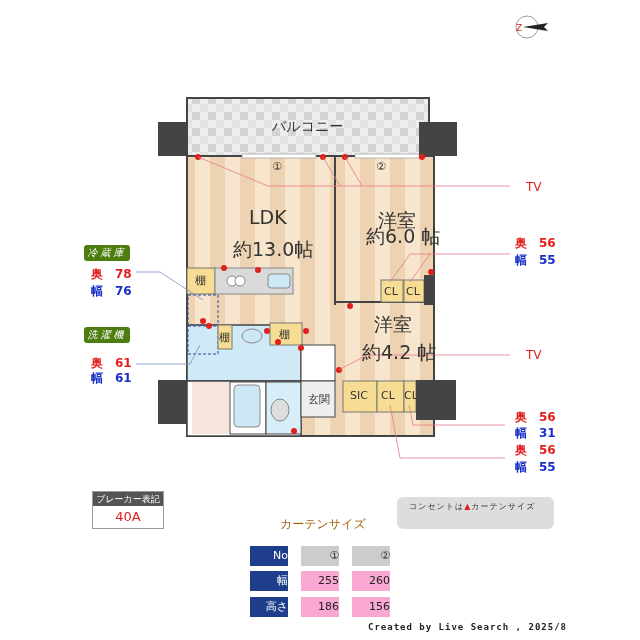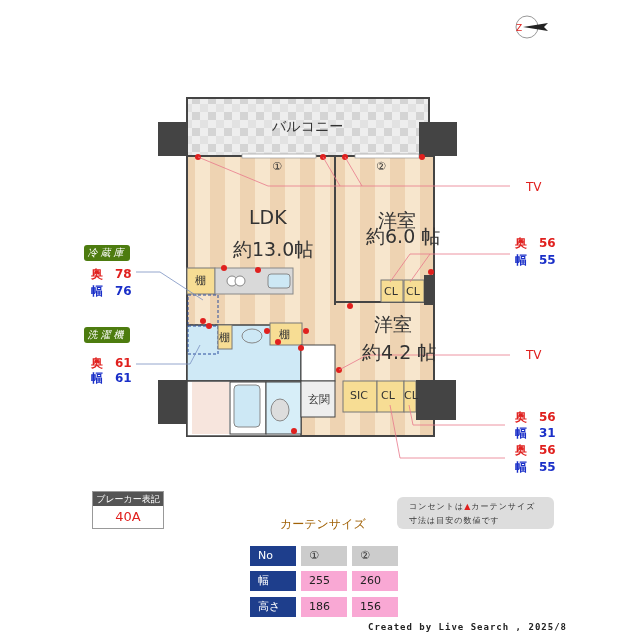--- a/index.html
+++ b/index.html
@@ -10,21 +10,21 @@
   .red{color:#e0201e;}
   .blue{color:#1a2fc8;}
   .dim{position:absolute;font-size:12px;font-weight:bold;white-space:nowrap;}
   .dim span{display:inline-block;width:24px;}
   .tv{position:absolute;color:#e0201e;font-size:12px;}
   .brk{position:absolute;left:92px;top:491px;width:70px;border:1px solid #999;}
   .brk-h{background:#555;color:#fff;font-size:9px;text-align:center;height:14px;line-height:14px;}
   .brk-v{color:#e0201e;font-size:13px;text-align:center;height:22px;line-height:22px;background:#fff;}
   .note{position:absolute;left:397px;top:497px;width:157px;height:32px;background:#ddd;border-radius:6px;font-size:8px;color:#333;padding:3px 0 0 12px;box-sizing:border-box;line-height:14px;letter-spacing:1px;}
   .tbl-title{position:absolute;left:280px;top:516px;font-size:12px;color:#a16207;}
-  .cell{position:absolute;width:38px;height:20px;line-height:20px;text-align:left;font-size:11px;padding-left:8px;}
+  .cell{position:absolute;width:38px;height:20px;line-height:20px;text-align:right;font-size:11px;}
   .hc{background:#1e3e8c;color:#fff;}
   .gc{background:#ccc;color:#333;}
   .vc{background:#f9a8d4;color:#222;}
   .credit{position:absolute;left:368px;top:622px;font-family:"DejaVu Sans Mono",monospace;font-size:9px;font-weight:bold;letter-spacing:1px;color:#222;}
 </style>
 </head>
 <body>
 
 <svg class="plan" viewBox="0 0 640 640" xmlns="http://www.w3.org/2000/svg">
   <defs>
@@ -164,21 +164,20 @@
 <div class="dim red" style="left:515px;top:442px;"><span>奥</span><span>56</span></div>
 <div class="dim blue" style="left:515px;top:459px;"><span>幅</span><span>55</span></div>
 
 <div class="brk">
   <div class="brk-h">ブレーカー表記</div>
   <div class="brk-v">40A</div>
 </div>
 
 <div class="note">
   <div><span>コンセントは</span><span style="color:#e0201e;">▲</span><span>カーテンサイズ</span></div>
-  <div>寸法は目安の数値です</div>
 </div>
 
 <div class="tbl-title">カーテンサイズ</div>
 <div class="cell hc" style="left:250px;top:546px;">No</div>
 <div class="cell gc" style="left:301px;top:546px;">①</div>
 <div class="cell gc" style="left:352px;top:546px;">②</div>
 <div class="cell hc" style="left:250px;top:571px;">幅</div>
 <div class="cell vc" style="left:301px;top:571px;">255</div>
 <div class="cell vc" style="left:352px;top:571px;">260</div>
 <div class="cell hc" style="left:250px;top:597px;">高さ</div>

